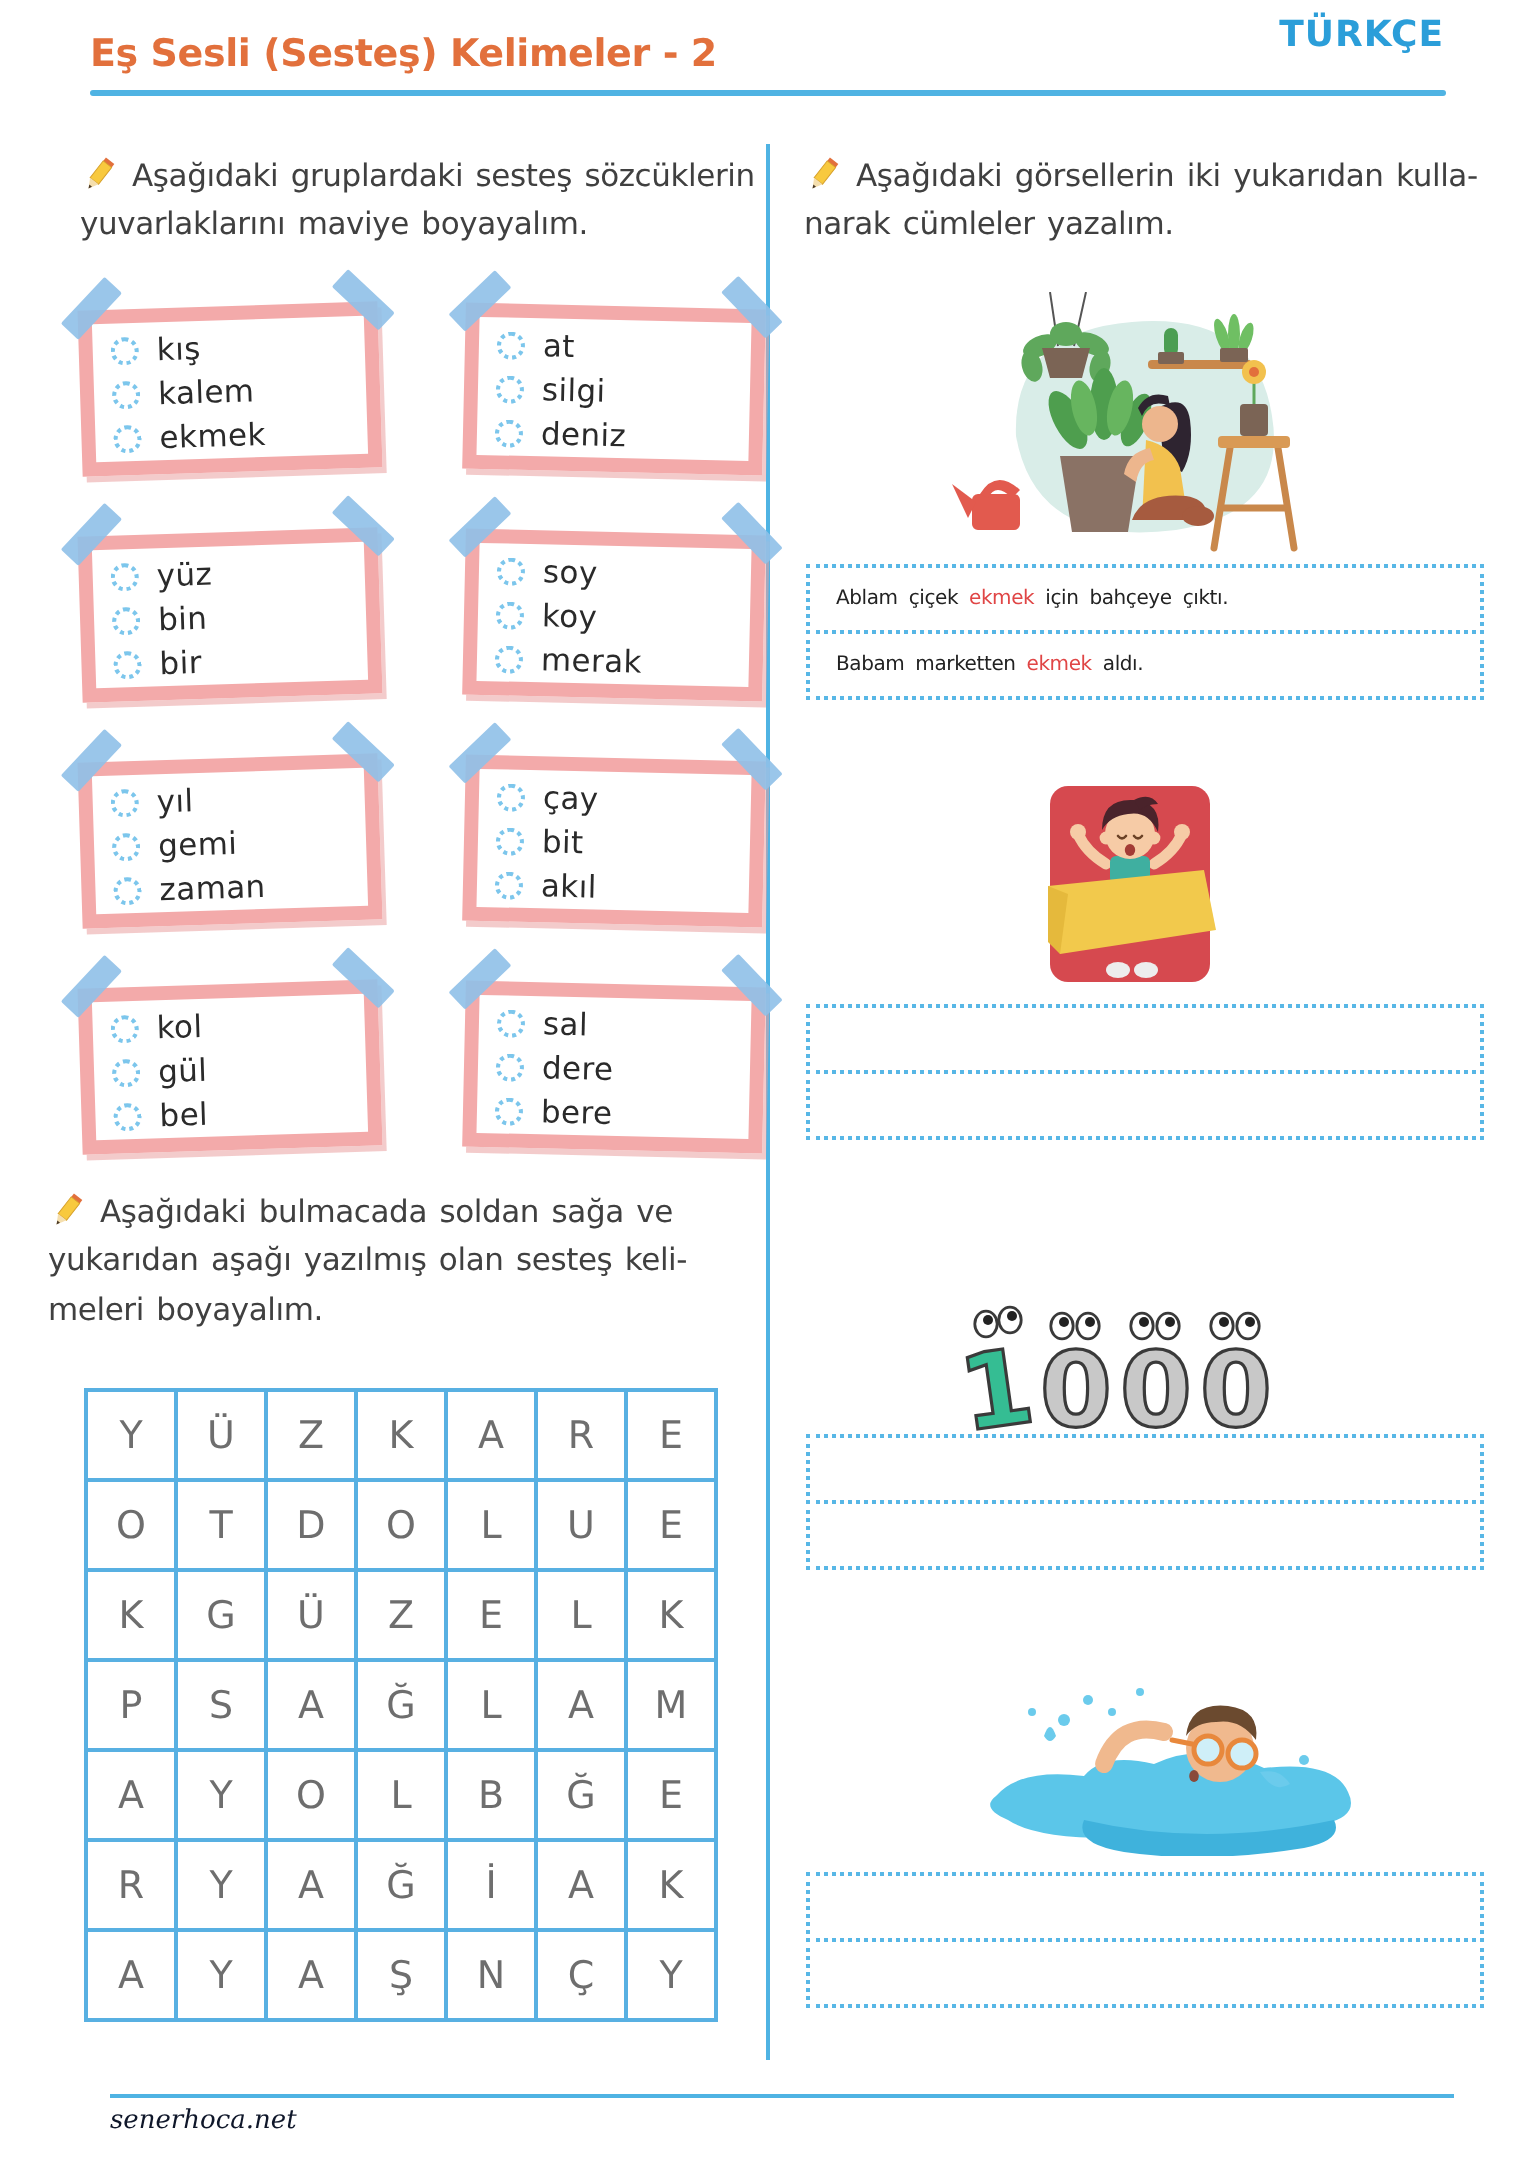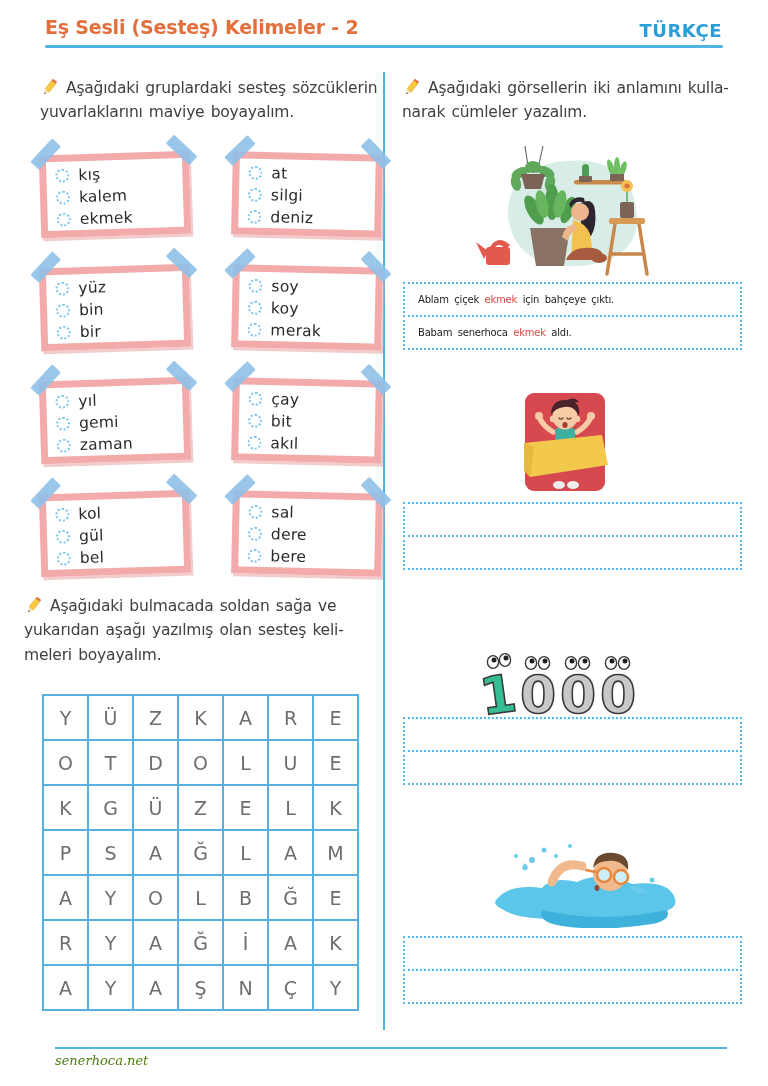--- a/index.html
+++ b/index.html
@@ -9,21 +9,21 @@
     position:relative; width:768px; height:1086px; background:#fff;
     overflow:hidden; margin:0 auto;
   }
 
   
   .page-title {
     position:absolute; left:45px; top:16px;
     font-size:19px; font-weight:bold; color:#E2703C; letter-spacing:-0.2px;
   }
   .subject {
-    position:absolute; right:46px; top:20px;
+    position:absolute; right:46px; top:7px;
     font-size:18px; font-weight:bold; color:#2B9ED9; letter-spacing:0.5px;
   }
   .header-line {
     position:absolute; left:45px; top:45px; width:678px; height:3px;
     background:#4FB3E3; border-radius:2px;
   }
   .v-divider {
     position:absolute; left:383px; top:72px; width:2px; height:958px;
     background:#4FB3E3;
   }
@@ -95,21 +95,21 @@
   #art-swim  { left:480px; top:838px; }
 
   
   .footer-line {
     position:absolute; left:55px; top:1047px; width:672px; height:2px;
     background:#4FB3E3;
   }
   .footer-text {
     position:absolute; left:55px; top:1053px;
     font-family:"DejaVu Serif",serif; font-style:italic;
-    font-size:13px; color:#4d7c0f;
+    font-size:13px; color:#0f172a;
   }
 </style>
 </head>
 <body>
 
 <div id="page">
 
   <div class="page-title">Eş Sesli (Sesteş) Kelimeler - 2</div>
   <div class="subject">TÜRKÇE</div>
   <div class="header-line"></div>
@@ -128,21 +128,21 @@
   </div>
 
   <div class="instr" id="instr3">
     <svg class="pencil" width="19" height="19" viewBox="0 0 20 20">
       <g transform="rotate(38 10 10)">
         <rect x="7.2" y="0.5" width="5.6" height="2.6" fill="#E2703C"></rect>
         <rect x="7.2" y="2.8" width="5.6" height="11.2" fill="#F8C93E" stroke="#D8A22D" stroke-width="0.5"></rect>
         <polygon points="7.2,14 12.8,14 10,19" fill="#F5DFAE"></polygon>
         <polygon points="9.1,17.1 10.9,17.1 10,19" fill="#4a3a28"></polygon>
       </g>
-    </svg><span>Aşağıdaki görsellerin iki anlamını kulla-</span><br>
+    </svg><span>Aşağıdaki görsellerin iki yukarıdan kulla-</span><br>
     <span>narak cümleler yazalım.</span>
   </div>
 
   <div class="notes-grid">
       <div class="note">
         <div class="tape tape-l"></div>
         <div class="tape tape-r"></div>
         <div class="word-row">
           <span class="circle"></span>
           <span class="word">kış</span>
@@ -399,21 +399,21 @@
     <circle cx="104" cy="66" r="9" fill="#EDB68D"></circle>
     <path d="M95,62 q4,-9 14,-5 l-1,-5 q-10,-3 -15,6 Z" fill="#2E2430"></path>
     <path d="M97,74 q13,3 17,14 l4,26 -23,0 Z" fill="#F2C14E"></path>
     <path d="M99,78 Q88,80 86,91 L92,95 Q94,85 101,84 Z" fill="#EDB68D"></path>
     <path d="M90,114 q5,-14 27,-12 q12,2 10,12 Z" fill="#A65B3F"></path>
     <ellipse cx="123" cy="112" rx="8" ry="5" fill="#A65B3F"></ellipse>
   </svg>
 
   <div class="answer-pair" id="sent-boxes">
     <div class="abox"><span>Ablam çiçek </span><span class="hl">ekmek</span><span> için bahçeye çıktı.</span></div>
-    <div class="abox"><span>Babam senerhoca </span><span class="hl">ekmek</span><span> aldı.</span></div>
+    <div class="abox"><span>Babam marketten </span><span class="hl">ekmek</span><span> aldı.</span></div>
   </div>
 
   <svg class="art" id="art-sleep" width="86" height="102" viewBox="0 0 86 102">
     <rect x="3" y="2" width="80" height="98" rx="9" fill="#D6494F"></rect>
     <path d="M31,41 Q21,35 17,26" stroke="#F6CBA6" stroke-width="5.5" stroke-linecap="round" fill="none"></path>
     <path d="M55,41 Q65,35 69,26" stroke="#F6CBA6" stroke-width="5.5" stroke-linecap="round" fill="none"></path>
     <circle cx="17" cy="25" r="4" fill="#F6CBA6"></circle>
     <circle cx="69" cy="25" r="4" fill="#F6CBA6"></circle>
     <rect x="33" y="37" width="20" height="14" rx="3" fill="#3FAFA0"></rect>
     <circle cx="31" cy="28" r="3.2" fill="#F6CBA6"></circle>

